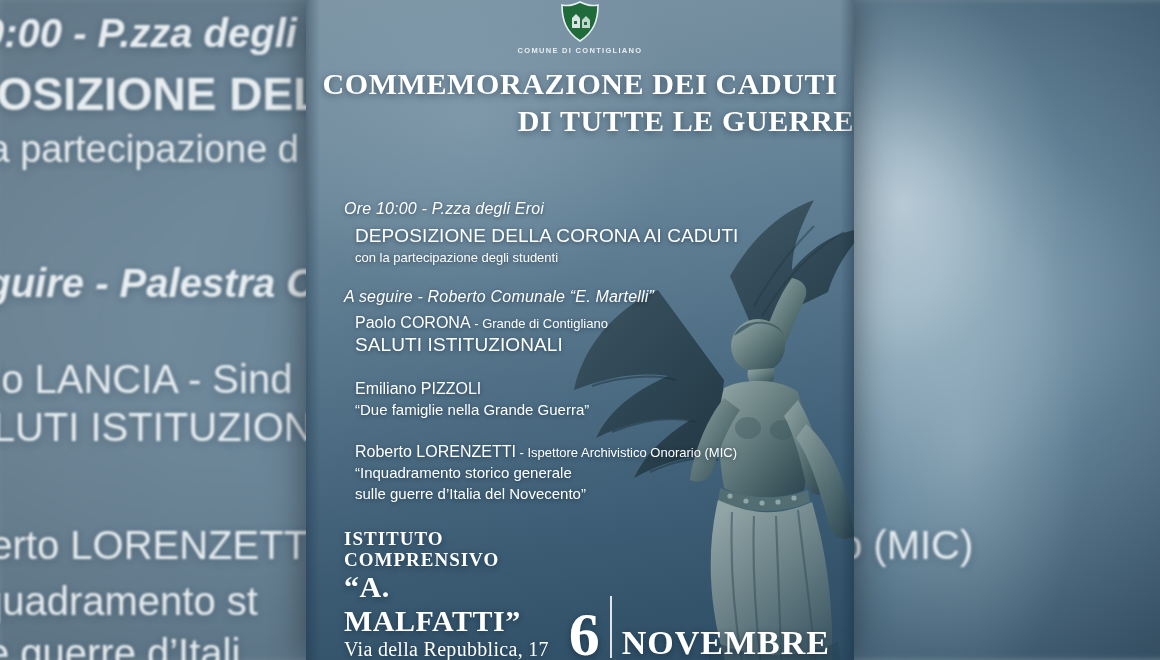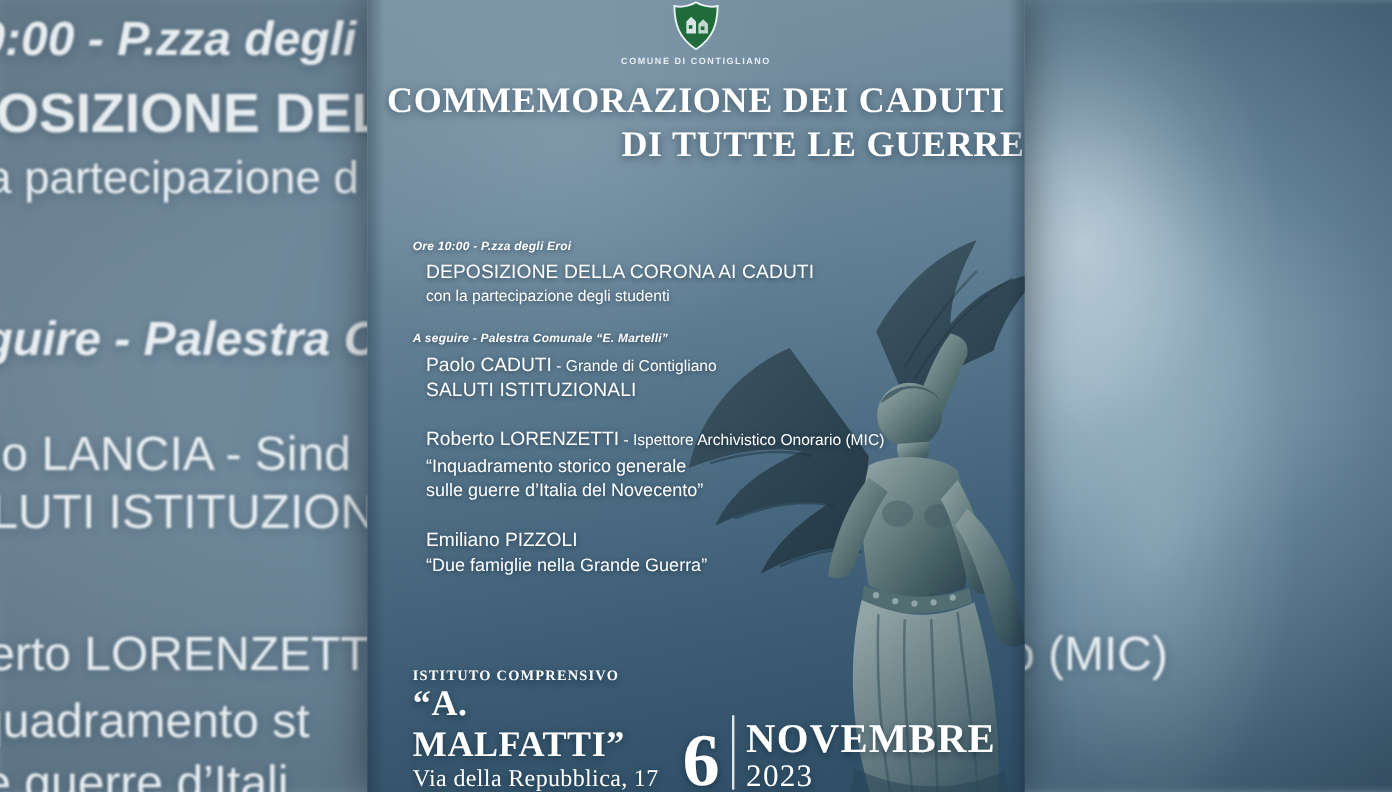--- a/index.html
+++ b/index.html
@@ -146,29 +146,29 @@
     position: absolute;
     left: 38px;
     top: 200px;
     width: 420px;
     color: #ffffff;
     text-shadow: 0 1px 4px rgba(10,30,50,0.55);
   }
   .blk { margin-bottom: 22px; }
   .blk:last-child { margin-bottom: 0; }
   .kicker {
-    font-size: 10px;
+    font-size: 16px;
     font-style: italic;
-    font-weight: 700;
+    font-weight: 400;
     margin-bottom: 7px;
     letter-spacing: 0.2px;
   }
   .ind { padding-left: 11px; }
   .lead {
-    font-size: 16px;
+    font-size: 19px;
     letter-spacing: 0.1px;
     line-height: 1.2;
   }
   .sub {
     font-size: 13px;
     line-height: 1.25;
     margin-top: 2px;
   }
   .person {
     font-size: 16px;
@@ -192,21 +192,21 @@
     color: #ffffff;
     display: flex;
     align-items: flex-end;
     justify-content: space-between;
     text-shadow: 0 2px 6px rgba(10,30,50,0.55);
   }
   .school {
     font-family: "Liberation Serif", serif;
     line-height: 1.12;
   }
-  .school .s1 { font-size: 12px; letter-spacing: 1px; font-weight: 600; font-family: Liberation Serif, serif; }
+  .school .s1 { font-size: 19px; letter-spacing: 1px; font-weight: 600; font-family: Liberation Serif, serif; }
   .school .s2 { font-size: 30px; font-weight: 700; letter-spacing: 0.5px; }
   .school .s3 { font-size: 20px; letter-spacing: 0.3px; }
   .datebox {
     display: flex;
     align-items: flex-end;
     gap: 10px;
     padding-right: 6px;
   }
   .datebox .day {
     font-family: "Liberation Serif", serif;
@@ -365,62 +365,61 @@
 
       <div class="blk">
         <div class="kicker">Ore 10:00 - P.zza degli Eroi</div>
         <div class="ind">
           <div class="lead">DEPOSIZIONE DELLA CORONA AI CADUTI</div>
           <div class="sub">con la partecipazione degli studenti</div>
         </div>
       </div>
 
       <div class="blk">
-        <div class="kicker">A seguire - Palestra Comunale “E. Martelli”</div>
+        <div class="kicker">A seguire - Roberto Comunale “E. Martelli”</div>
         <div class="ind">
           <div class="person">
-            <span>Paolo CADUTI</span><span class="role"> - Grande di Contigliano</span>
+            <span>Paolo CORONA</span><span class="role"> - Grande di Contigliano</span>
           </div>
           <div class="lead">SALUTI ISTITUZIONALI</div>
+        </div>
+      </div>
+
+      <div class="blk">
+        <div class="ind">
+          <div class="person">
+            <span>Emiliano PIZZOLI</span>
+          </div>
+          <div class="talk">“Due famiglie nella Grande Guerra”</div>
         </div>
       </div>
 
       <div class="blk">
         <div class="ind">
           <div class="person">
             <span>Roberto LORENZETTI</span><span class="role"> - Ispettore Archivistico Onorario (MIC)</span>
           </div>
           <div class="talk">“Inquadramento storico generale</div>
           <div class="talk">sulle guerre d’Italia del Novecento”</div>
         </div>
       </div>
 
-      <div class="blk">
-        <div class="ind">
-          <div class="person">
-            <span>Emiliano PIZZOLI</span>
-          </div>
-          <div class="talk">“Due famiglie nella Grande Guerra”</div>
-        </div>
-      </div>
-
     </div>
 
     <div class="footer">
       <div class="school">
         <div class="s1">ISTITUTO COMPRENSIVO</div>
         <div class="s2">“A. MALFATTI”</div>
         <div class="s3">Via della Repubblica, 17</div>
       </div>
       <div class="datebox">
         <div class="day">6</div>
         <div class="date-rule"></div>
         <div class="date-right">
           <div class="month">NOVEMBRE</div>
-          <div class="year">2023</div>
         </div>
       </div>
     </div>
 
     <div class="poster-edge-l"></div>
     <div class="poster-edge-r"></div>
   </div>
 
 </div>
 

